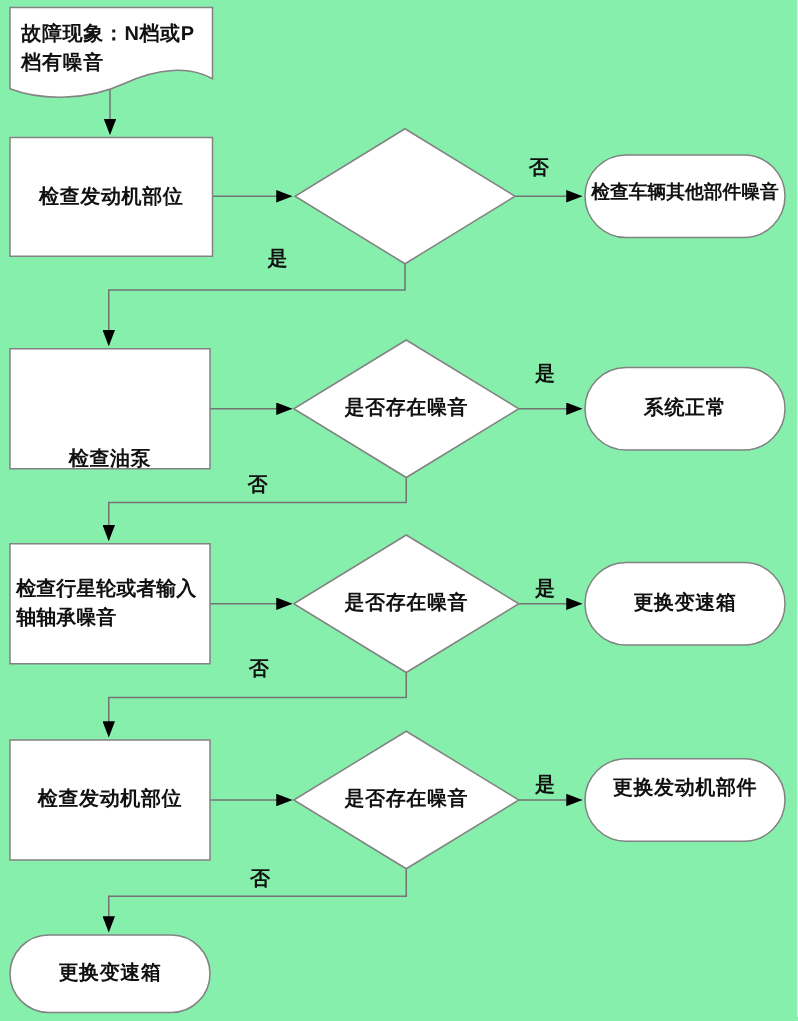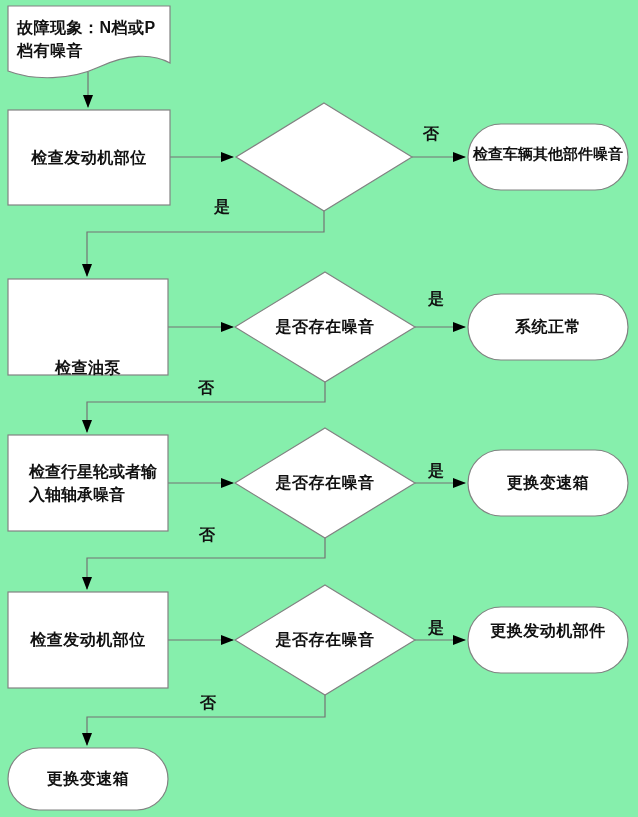--- a/index.html
+++ b/index.html
@@ -108,21 +108,21 @@
 
 
   <div class="label small" style="left:466px; top:124px; width:164px; height:60px; letter-spacing:0;">检查车辆其他部件噪音</div>
 
   <div class="label" style="left:8px; top:279px; width:160px; height:96px;margin-top:41px;">检查油泵</div>
 
   <div class="label" style="left:235px; top:272px; width:180px; height:110px;">是否存在噪音</div>
 
   <div class="label" style="left:468px; top:294px; width:160px; height:66px;">系统正常</div>
 
-  <div class="label align-left" style="left:8px; top:435px; width:160px; height:96px; padding:0 2px 0 21px; box-sizing:border-box; letter-spacing:0;">检查行星轮或者输入轴轴承噪音</div>
+  <div class="label align-left" style="left:8px; top:435px; width:160px; height:96px; padding:0 2px 0 5px; box-sizing:border-box; letter-spacing:0;">检查行星轮或者输入轴轴承噪音</div>
 
   <div class="label" style="left:235px; top:428px; width:180px; height:110px;">是否存在噪音</div>
 
   <div class="label" style="left:468px; top:450px; width:160px; height:66px;">更换变速箱</div>
 
   <div class="label" style="left:8px; top:592px; width:160px; height:96px;">检查发动机部位</div>
 
   <div class="label" style="left:235px; top:585px; width:180px; height:110px;">是否存在噪音</div>
 
   <div class="label" style="left:468px; top:607px; width:160px; height:48px;">更换发动机部件</div>

